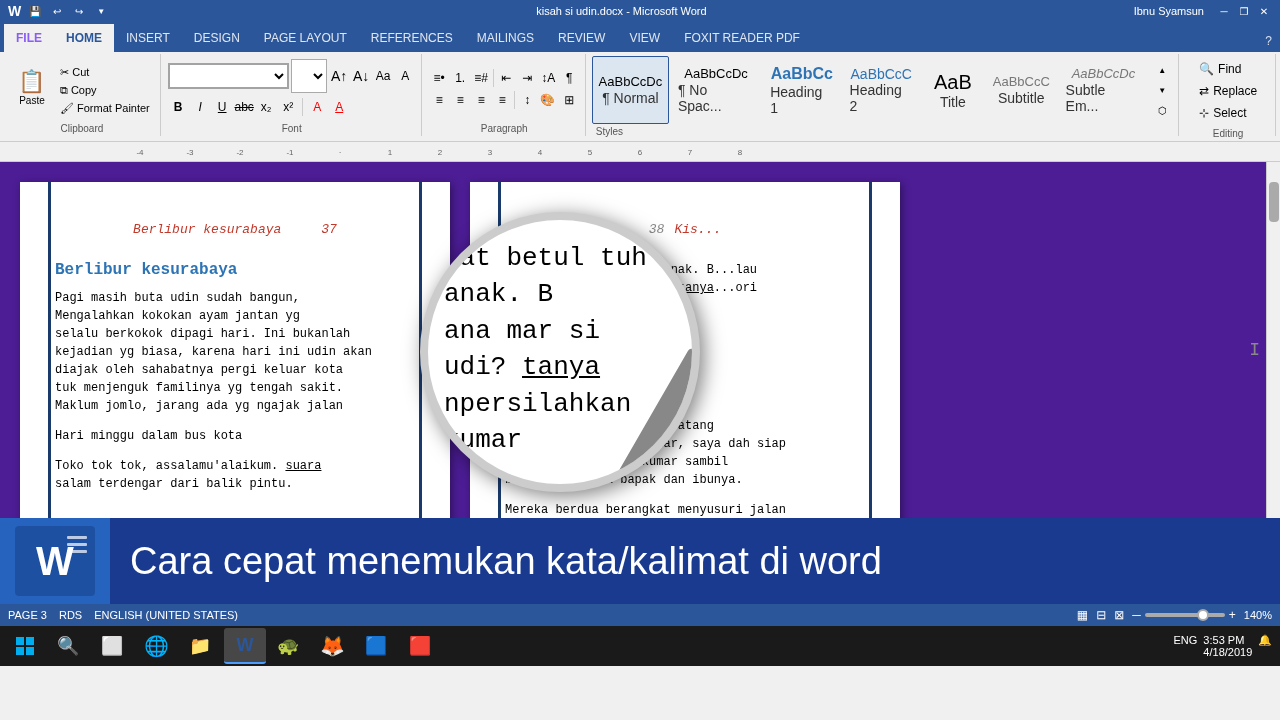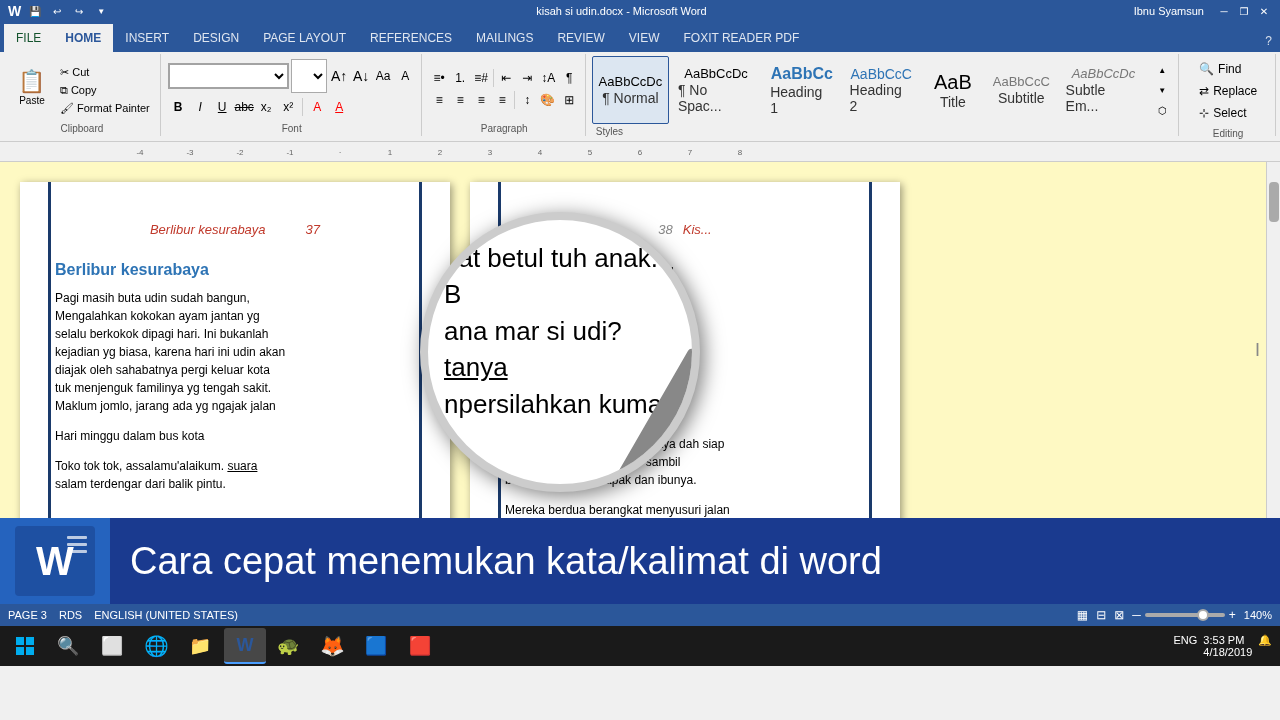--- a/index.html
+++ b/index.html
@@ -37,22 +37,22 @@
       padding: 5px 12px;
       font-size: 12px;
       color: rgba(255,255,255,0.85);
       cursor: pointer;
       height: 28px;
       display: flex;
       align-items: center;
     }
     .ribbon-tab.active {
       background: #f0f0f0;
-      color: #14532d;
-      font-weight: 400;
+      color: #8b5cf6;
+      font-weight: 700;
     }
 
     #ribbon-content {
       background: #f0f0f0;
       border-bottom: 1px solid #ccc;
       padding: 2px 4px 4px 4px;
       display: flex;
       align-items: flex-start;
       gap: 2px;
       height: 90px;
@@ -139,24 +139,25 @@
       gap: 4px;
     }
     .editing-btn {
       display: flex; align-items: center; gap: 4px; padding: 2px 6px; cursor: pointer;
       border-radius: 2px; font-size: 12px; white-space: nowrap;
     }
 
     
     #doc-area {
       display: flex;
-      background: #fef9c3;
+      background: #4c1d95;
       height: calc(720px - 22px - 30px - 90px - 22px - 48px - 52px);
       overflow: hidden;
       position: relative;
+      font-family: Liberation Mono, monospace;
     }
 
     
     #ruler {
       height: 20px;
       background: #f0f0f0;
       border-bottom: 1px solid #ccc;
       display: flex;
       align-items: center;
       padding: 0 8px;

